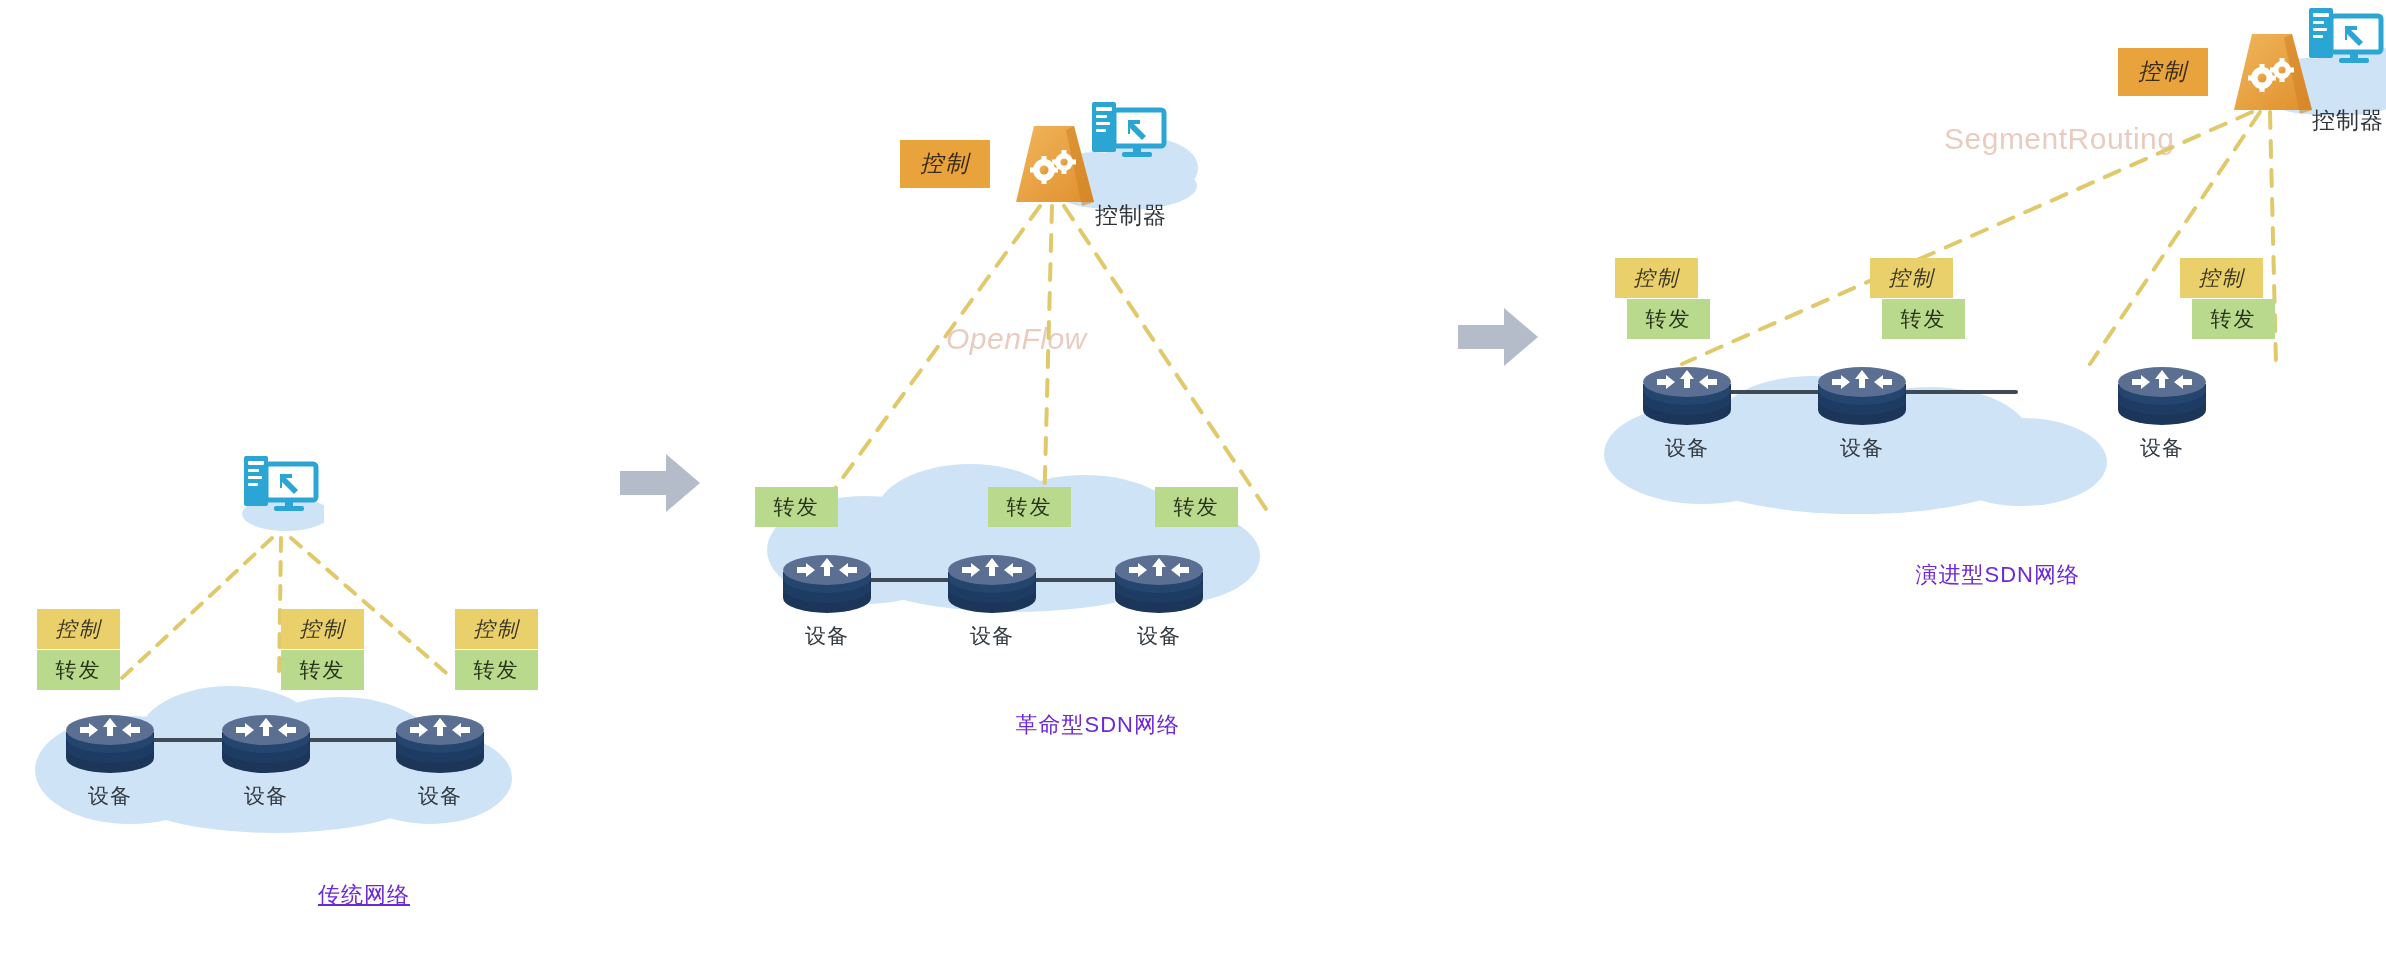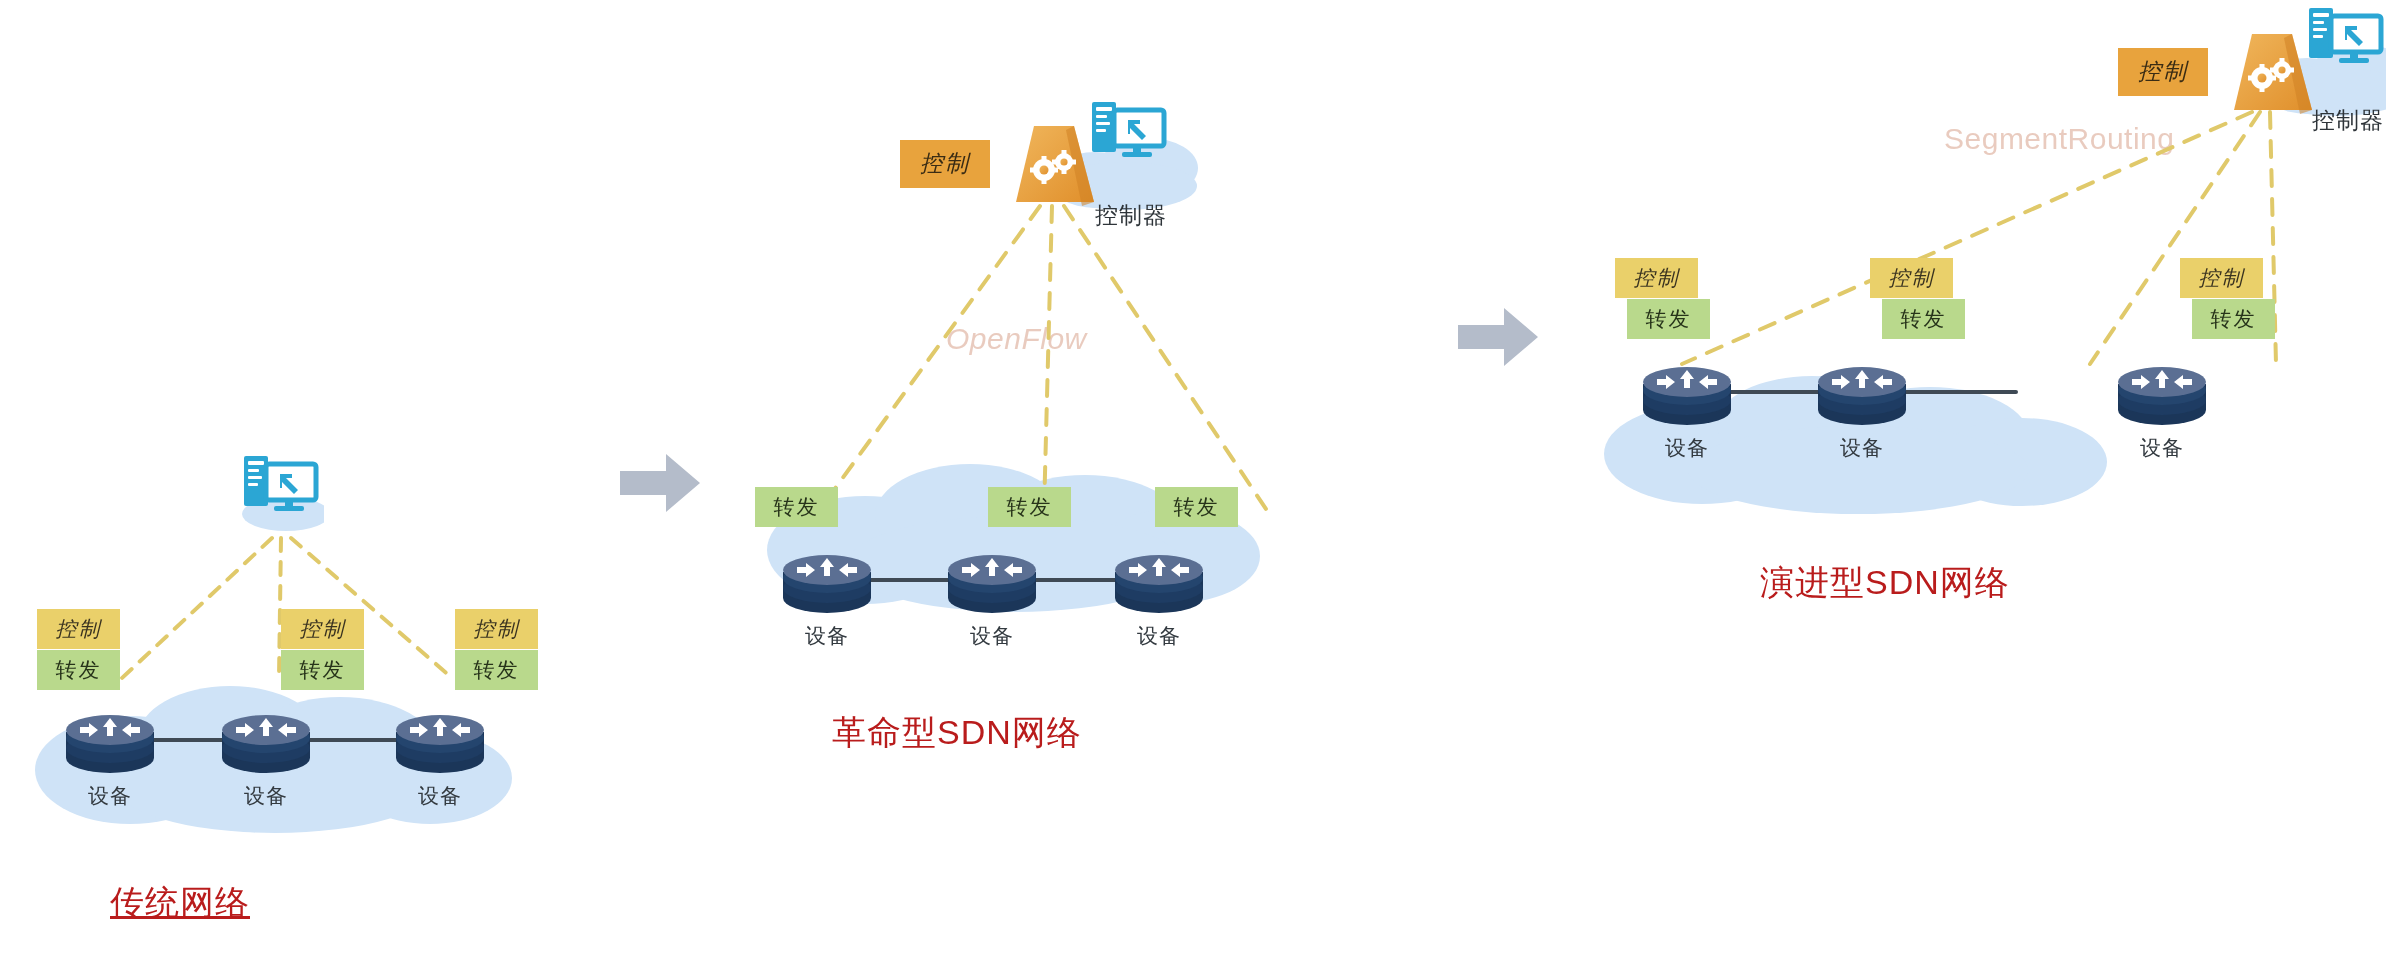--- a/index.html
+++ b/index.html
@@ -116,25 +116,25 @@
     letter-spacing: 1px;
   }
 
   
   .step-arrow { position: absolute; width: 84px; height: 62px; }
   .step-arrow svg { display: block; }
 
   
   .caption {
     position: absolute;
-    font-size: 34px;
-    color: #b91c1c;
+    font-size: 22px;
+    color: #6d28d9;
     white-space: nowrap;
     letter-spacing: 1px;
-    text-align: left;
+    text-align: right;
   }
 </style>
 </head>
 <body>
 
 <div id="stage">
 
   <div class="panel" style="left:0px; top:0px; width:640px; height:954px;">
 
     <div class="cloud" style="left:20px; top:660px;">
@@ -375,21 +375,21 @@
         <ellipse cx="52" cy="30" rx="44" ry="15" fill="#5b6f93"></ellipse>
         <g fill="#ffffff">
           <path d="M40 30 l-9 -7 v4 h-9 v6 h9 v4 z"></path>
           <path d="M64 30 l9 7 v-4 h9 v-6 h-9 v-4 z"></path>
           <path d="M52 18 l7 9 h-4 v9 h-6 v-9 h-4 z"></path>
         </g>
       </svg>
     </div>
     <div class="dev-label" style="left:369px; top:622px; width:100px;">设备</div>
 
-    <div class="caption" style="left:92px; top:710px; width:320px;">革命型SDN网络</div>
+    <div class="caption" style="left:120px; top:710px; width:320px;">革命型SDN网络</div>
   </div>
 
   <div class="step-arrow" style="left:1456px; top:306px;">
     <svg width="84" height="62" viewBox="0 0 84 62">
       <path d="M2 19 h46 v-17 l34 29 -34 29 v-17 h-46 z" fill="#b4bcca"></path>
     </svg>
   </div>
 
   <div class="panel" style="left:1570px; top:0px; width:816px; height:954px;">
 

